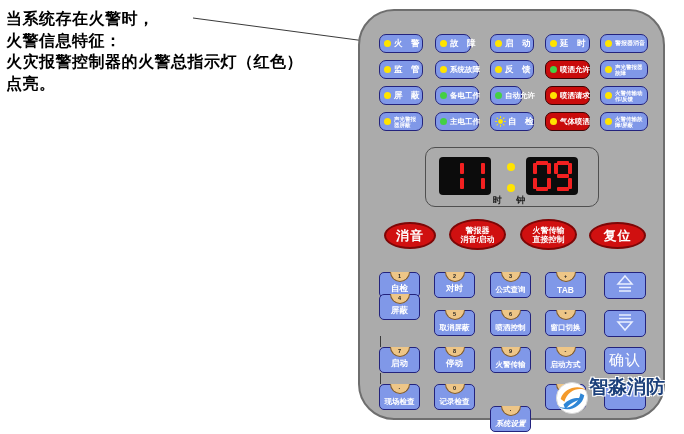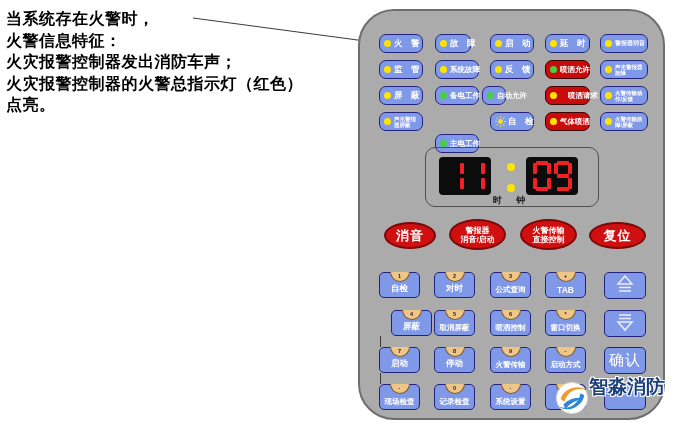--- a/index.html
+++ b/index.html
@@ -79,21 +79,20 @@
   #callout-svg{position:absolute;left:0;top:0;pointer-events:none;}
 </style>
 </head>
 <body>
 
 <div id="page">
 
   <div id="annotation">
       <div class="ann-line">当系统存在火警时，</div>
       <div class="ann-line">火警信息特征：</div>
-      <div class="ann-line">火灾报警控制器发出消防车声；</div>
       <div class="ann-line">火灾报警控制器的火警总指示灯（红色）</div>
       <div class="ann-line">点亮。</div>
     </div>
 
   <svg id="callout-svg" width="684" height="434">
     <line x1="193" y1="18" x2="380" y2="43" stroke="#3a3a3a" stroke-width="1"></line>
   </svg>
 
   <div id="panel">
 
@@ -142,43 +141,43 @@
           </div>
         </div>
         <div class="ind-btn" style="left: 19px; top: 75px; width: 44px;">
           <div class="led yellow"></div>
           <div class="ind-label-lg">屏　蔽</div>
         </div>
         <div class="ind-btn" style="left: 75px; top: 75px; width: 44px;">
           <div class="led green"></div>
           <div class="ind-label-md">备电工作</div>
         </div>
-        <div class="ind-btn" style="left: 122px; top: 75px; width: 24px;">
+        <div class="ind-btn" style="left: 130px; top: 75px; width: 32px;">
           <div class="led green"></div>
           <div class="ind-label-md">自动允许</div>
         </div>
-        <div class="ind-btn red" style="left: 185px; top: 75px; width: 45px; gap: 8px;">
+        <div class="ind-btn red" style="left: 185px; top: 75px; width: 45px;">
           <div class="led yellow"></div>
           <div class="ind-label-md">喷洒请求</div>
         </div>
         <div class="ind-btn" style="left: 240px; top: 75px; width: 48px;">
           <div class="led yellow"></div>
           <div class="ind-lines">
             <div>火警传输动</div>
             <div>作/反馈</div>
           </div>
         </div>
         <div class="ind-btn" style="left: 19px; top: 101px; width: 44px;">
           <div class="led yellow"></div>
           <div class="ind-lines">
             <div>声光警报</div>
             <div>器屏蔽</div>
           </div>
         </div>
-        <div class="ind-btn" style="left: 75px; top: 101px; width: 44px; margin-top: 22px;">
+        <div class="ind-btn" style="left: 75px; top: 101px; width: 44px;">
           <div class="led green"></div>
           <div class="ind-label-md">主电工作</div>
         </div>
         <div class="ind-btn" style="left: 130px; top: 101px; width: 44px;">
           <div class="sun-icon">
             <svg width="11" height="11" viewBox="0 0 12 12">
               <circle cx="6" cy="6" r="2.6" fill="#ffe800"></circle>
               <g stroke="#ffe800" stroke-width="1.1">
                 <line x1="6" y1="0.2" x2="6" y2="2.2"></line>
                 <line x1="6" y1="9.8" x2="6" y2="11.8"></line>
@@ -267,21 +266,21 @@
           <div class="kp-label lg">对时</div>
         </div>
         <div class="kp-btn" style="left: 130px; top: 261px;">
           <div class="notch">3</div>
           <div class="kp-label md">公式查询</div>
         </div>
         <div class="kp-btn" style="left: 185px; top: 261px;">
           <div class="notch">+</div>
           <div class="kp-label lg">TAB</div>
         </div>
-        <div class="kp-btn" style="left: 19px; top: 299px; margin-left: 12px;">
+        <div class="kp-btn" style="left: 19px; top: 283px;">
           <div class="notch">4</div>
           <div class="kp-label lg">屏蔽</div>
         </div>
         <div class="kp-btn" style="left: 74px; top: 299px;">
           <div class="notch">5</div>
           <div class="kp-label md">取消屏蔽</div>
         </div>
         <div class="kp-btn" style="left: 130px; top: 299px;">
           <div class="notch">6</div>
           <div class="kp-label md">喷洒控制</div>
@@ -307,21 +306,21 @@
           <div class="kp-label md">启动方式</div>
         </div>
         <div class="kp-btn" style="left: 19px; top: 373px;">
           <div class="notch">·</div>
           <div class="kp-label md">现场检查</div>
         </div>
         <div class="kp-btn" style="left: 74px; top: 373px;">
           <div class="notch">0</div>
           <div class="kp-label md">记录检查</div>
         </div>
-        <div class="kp-btn" style="left: 130px; top: 373px;">
+        <div class="kp-btn" style="left: 130px; top: 395px; font-style: italic;">
           <div class="notch">·</div>
           <div class="kp-label md">系统设置</div>
         </div>
         <div class="kp-btn" style="left: 185px; top: 373px;">
           <div class="notch"></div>
           <div class="kp-label lg">打印</div>
         </div>
         <div class="kp-btn" style="left: 244px; top: 373px; width: 42px;"></div>
       </div>
 

